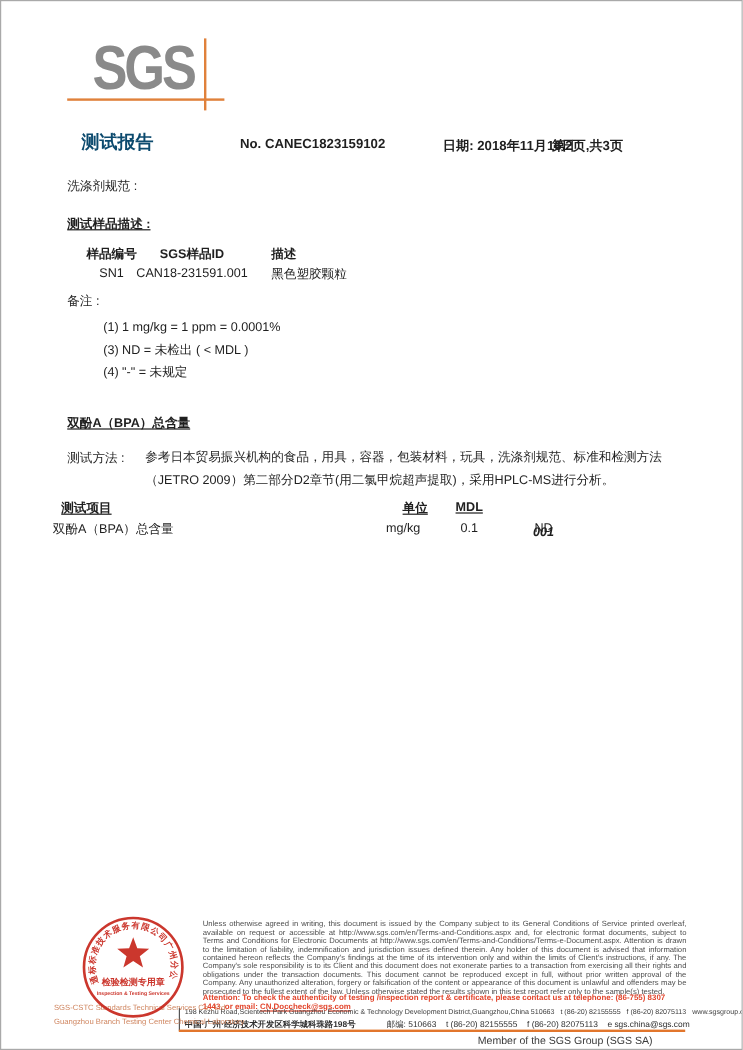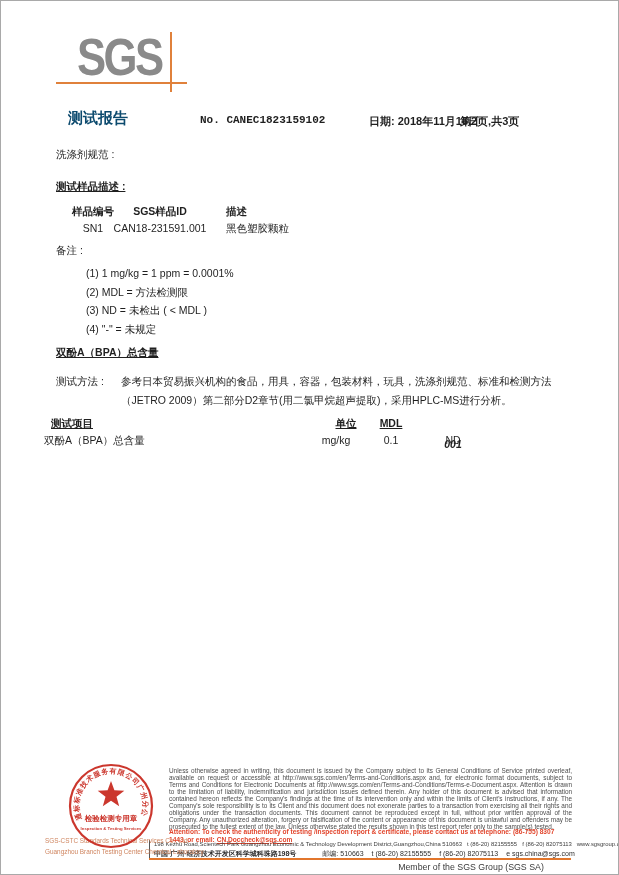--- a/index.html
+++ b/index.html
@@ -16,21 +16,21 @@
   .logo-text{
     position:absolute;left:76px;top:30px;
     font-size:52px;font-weight:bold;color:#8a8a8a;
     letter-spacing:-3px;line-height:52px;
     transform:scaleX(.84);transform-origin:left top;
   }
   .logo-hline{position:absolute;left:55px;top:81px;width:131px;height:2px;background:#e0813b;}
   .logo-vline{position:absolute;left:169px;top:31px;width:2px;height:60px;background:#e0813b;}
   
   .title{position:absolute;left:67px;top:108px;font-size:15px;font-weight:bold;color:#0c4a6e;}
-  .report-no{position:absolute;left:199px;top:113px;font-size:11px;font-weight:bold;font-family:Liberation Mono, monospace;}
+  .report-no{position:absolute;left:199px;top:113px;font-size:11px;font-weight:bold;}
   .rdate{position:absolute;left:368px;top:113px;font-size:11px;font-weight:bold;}
   .page-info{position:absolute;left:459px;top:113px;font-size:11px;font-weight:bold;}
   
   .t10{font-size:10.5px;}
   .lbl-results{position:absolute;left:55px;top:147px;}
   .lbl-sampledesc{position:absolute;left:55px;top:179px;font-weight:bold;text-decoration:underline;}
   
   .sh1{position:absolute;left:57px;top:204px;width:70px;text-align:center;font-weight:bold;}
   .sh2{position:absolute;left:113px;top:204px;width:92px;text-align:center;font-weight:bold;}
   .sh3{position:absolute;left:225px;top:204px;font-weight:bold;}
@@ -86,21 +86,20 @@
   <div class="sh1 t10">样品编号</div>
   <div class="sh2 t10">SGS样品ID</div>
   <div class="sh3 t10">描述</div>
   <div class="sd1 t10">SN1</div>
   <div class="sd2 t10">CAN18-231591.001</div>
   <div class="sd3 t10">黑色塑胶颗粒</div>
 
   <div class="lbl-notes t10">备注 :</div>
   <div class="notes t10">
     <div>(1) 1 mg/kg = 1 ppm = 0.0001%</div>
-    <div>(2) MDL = 方法检测限</div>
     <div>(3) ND = 未检出 ( &lt; MDL )</div>
     <div>(4) "-" = 未规定</div>
   </div>
 
   <div class="bpa-title t10">双酚A（BPA）总含量</div>
   <div class="lbl-method t10">测试方法 :</div>
   <div class="method-text t10">参考日本贸易振兴机构的食品，用具，容器，包装材料，玩具，洗涤剂规范、标准和检测方法（JETRO 2009）第二部分D2章节(用二氯甲烷超声提取)，采用HPLC-MS进行分析。</div>
 
   <div class="rh-item t10">测试项目</div>
   <div class="rh-unit t10">单位</div>

